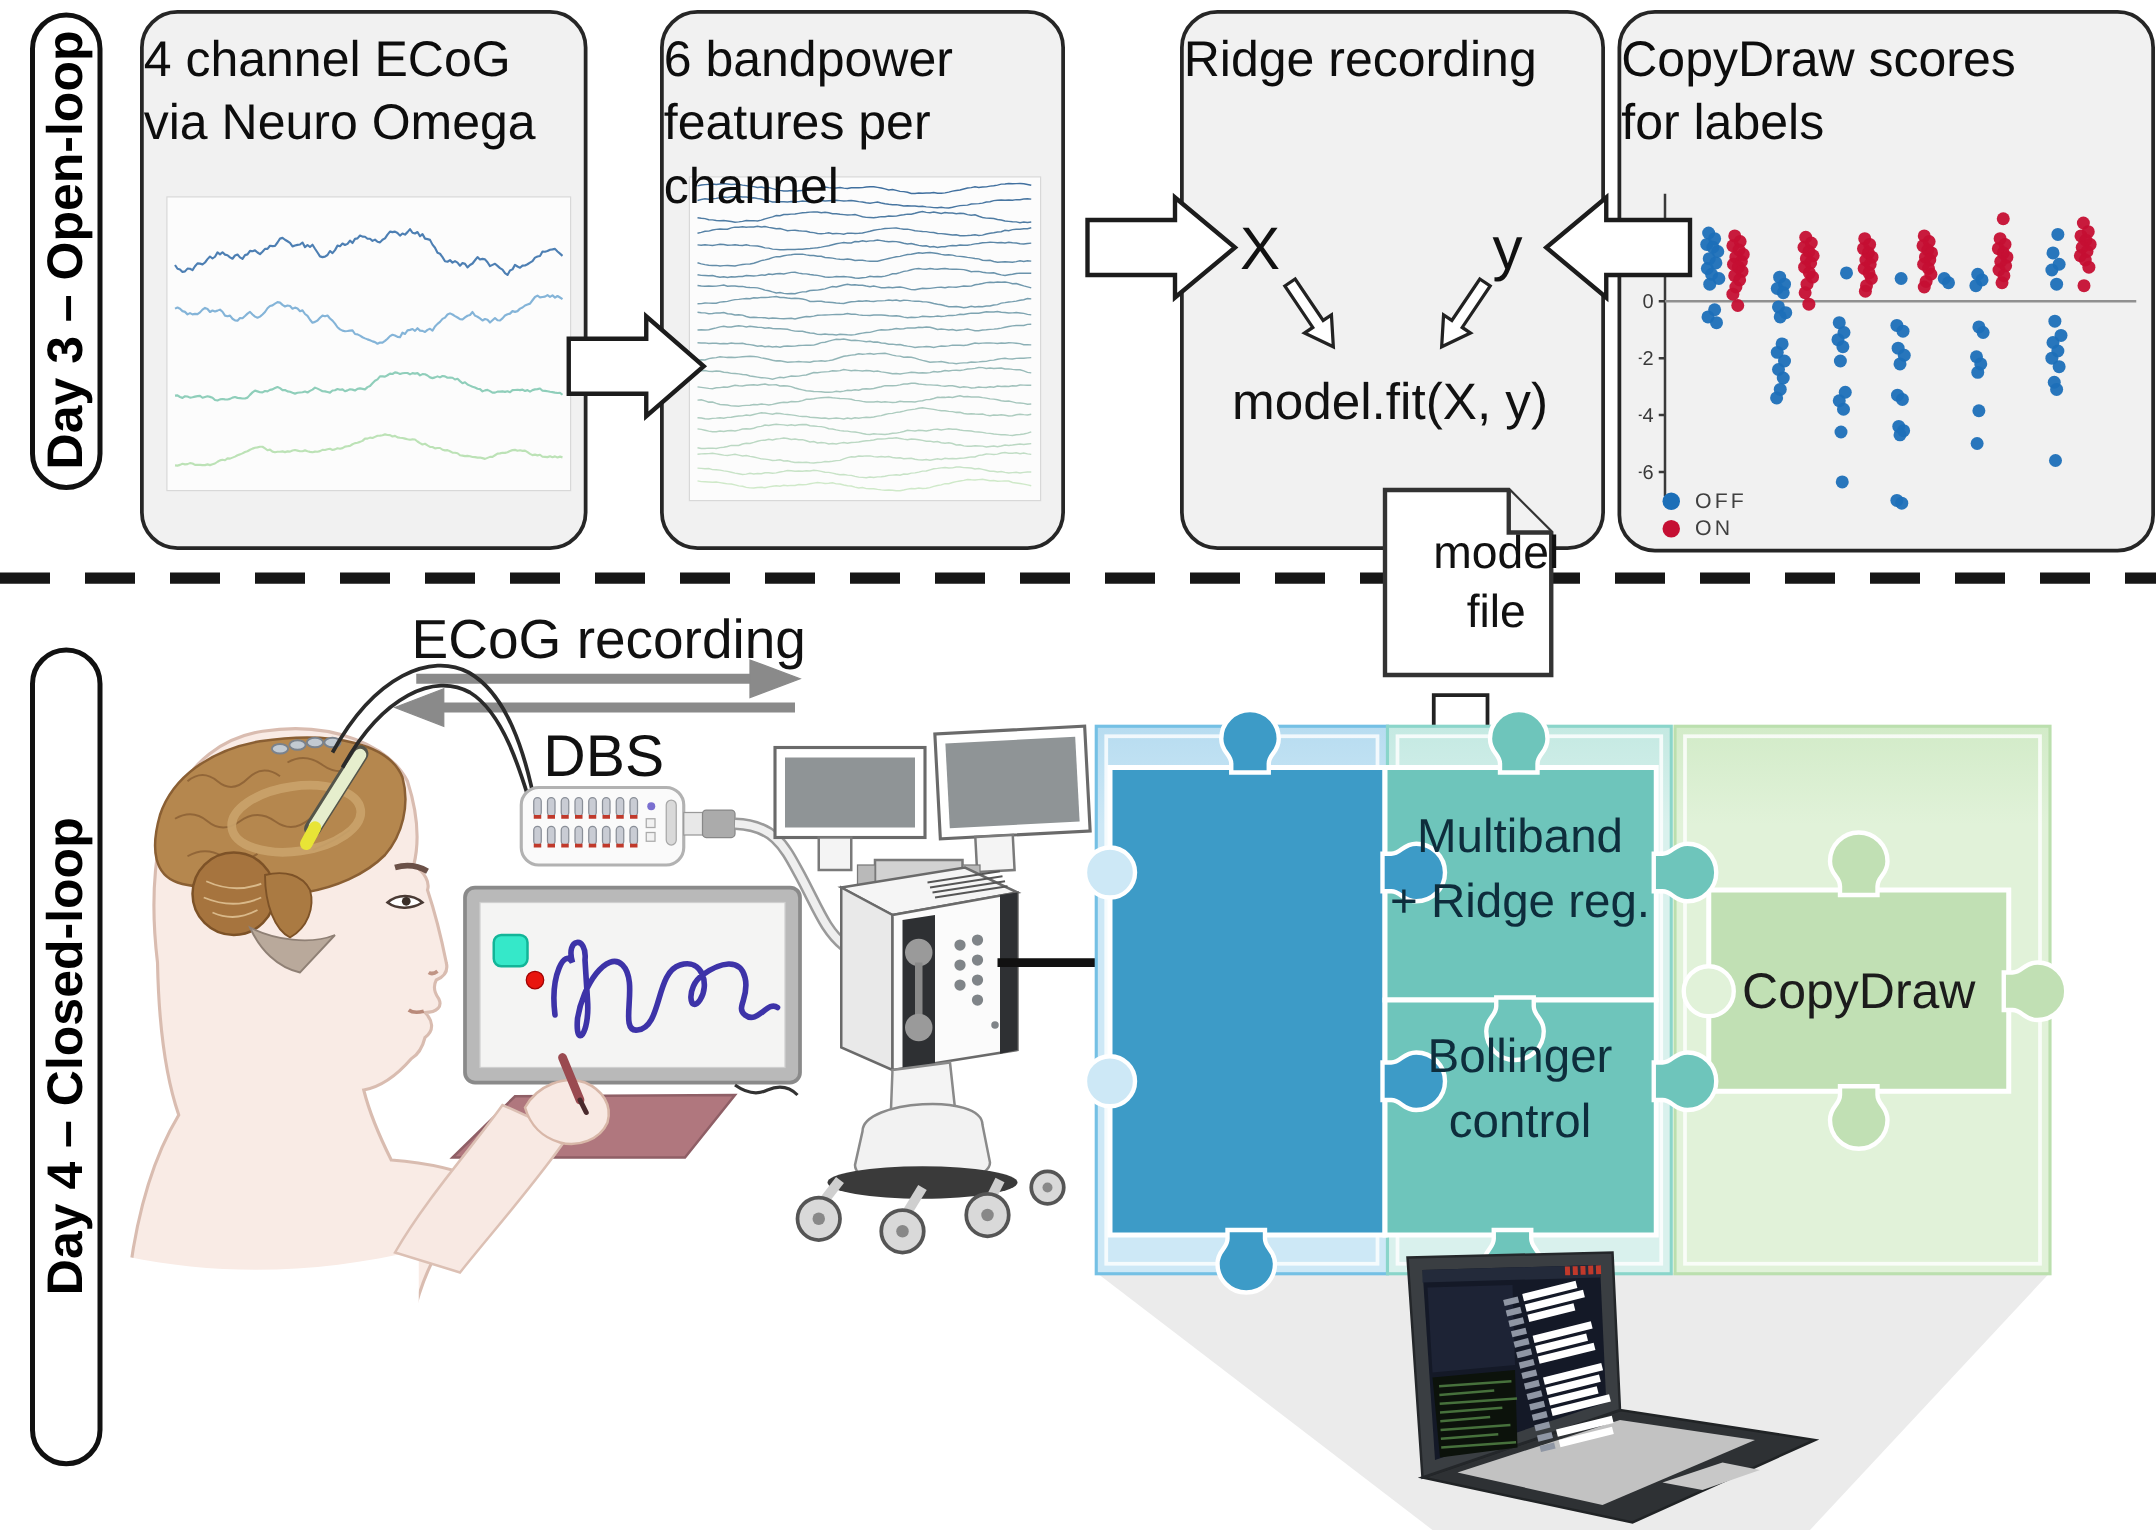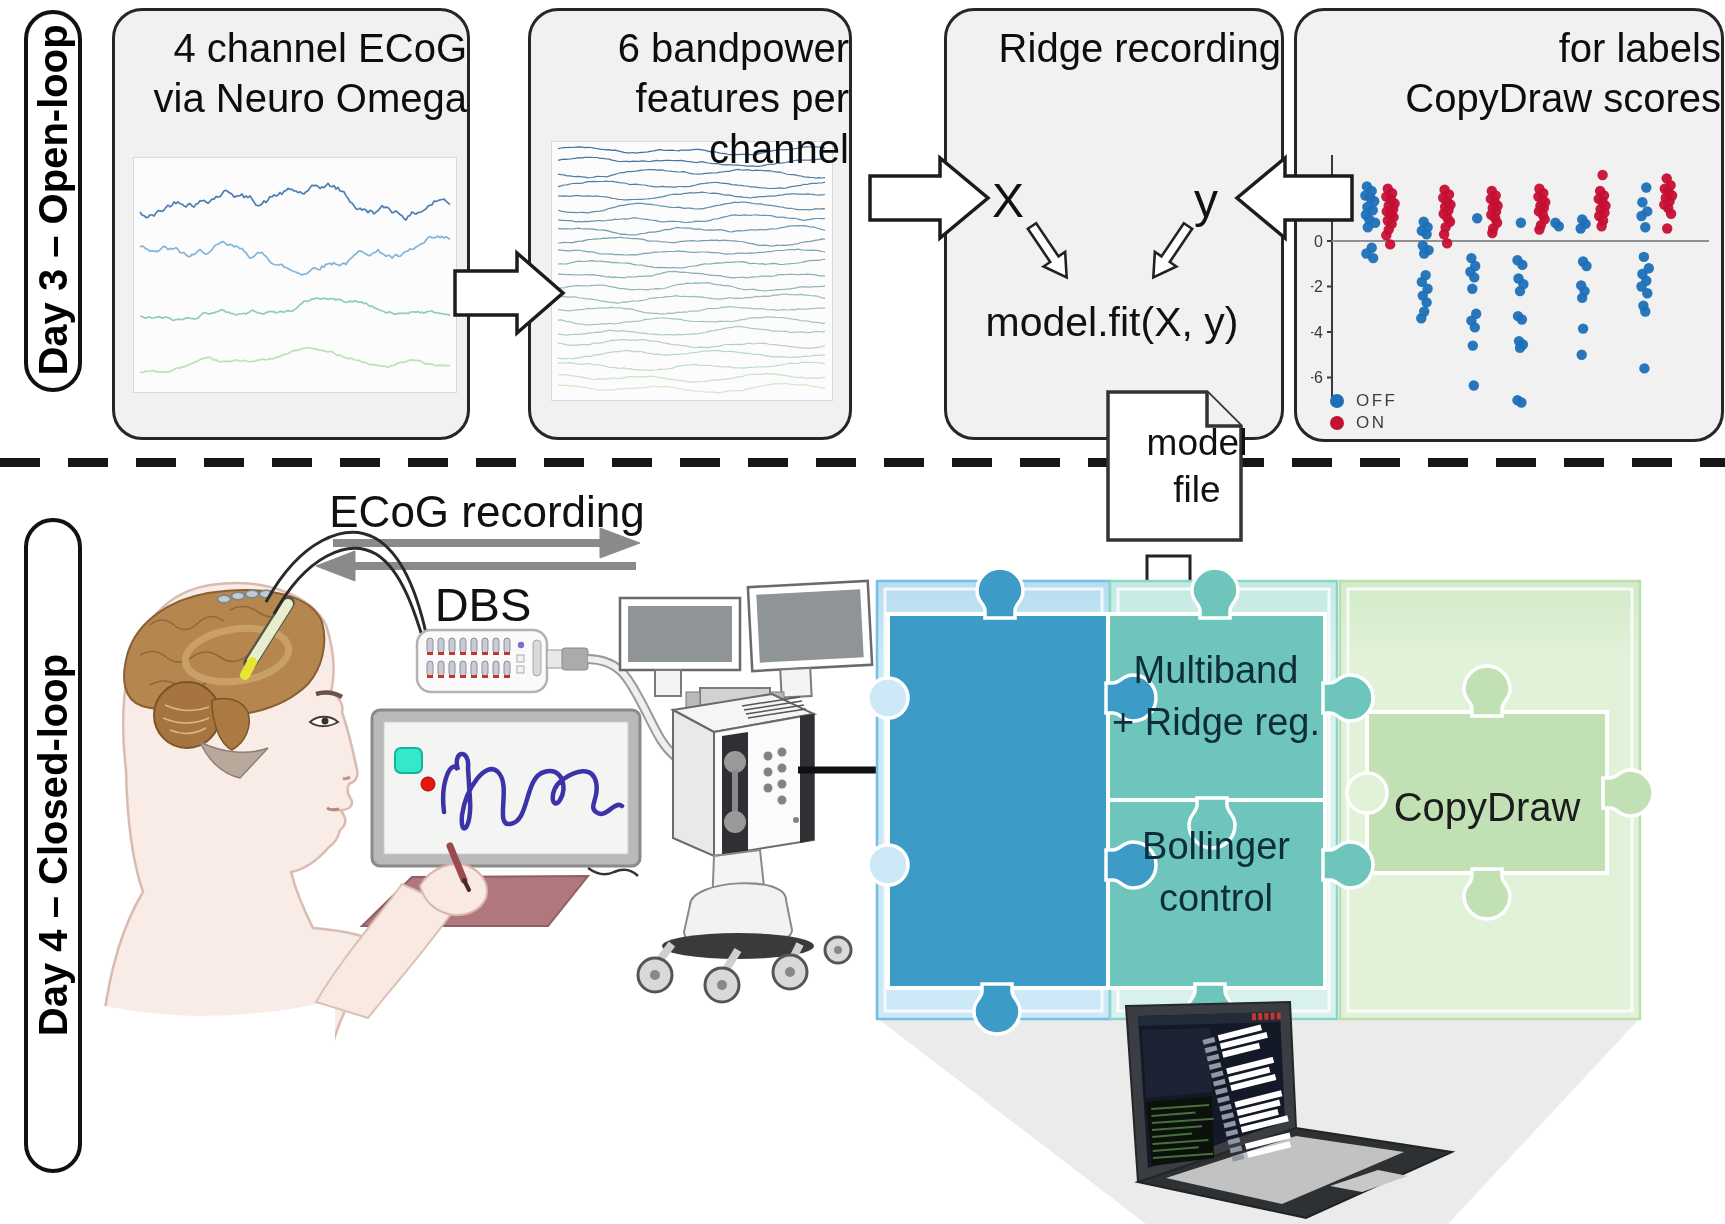--- a/index.html
+++ b/index.html
@@ -1,19 +1,19 @@
 <!DOCTYPE html>
 <html><head>
 <meta charset="utf-8">
 <style>
   html,body{margin:0;padding:0;background:#fff;}
   #fig{position:relative;width:1725px;height:1224px;background:#ffffff;overflow:hidden;
        font-family:"Liberation Sans",sans-serif;color:#111;}
   .panel{position:absolute;background:#f1f1f1;border:3px solid #262626;border-radius:30px;z-index:1;}
-  .panel-title{position:absolute;left:0;right:0;top:12px;text-align:right;font-size:40px;line-height:1.26;color:#0d0d0d;z-index:5;}
+  .panel-title{position:absolute;left:0;right:0;top:12px;text-align:left;font-size:40px;line-height:1.26;color:#0d0d0d;z-index:5;}
   .panel-art{position:absolute;background:#fcfcfc;border:1px solid #d8d8d8;}
   .pill{position:absolute;width:50px;border:4px solid #111;border-radius:30px;background:#fff;z-index:4;}
   .vlabel{position:absolute;transform:translate(-50%,-50%) rotate(-90deg);font-weight:bold;font-size:40px;
           white-space:nowrap;z-index:5;color:#000;}
   .lbl{position:absolute;transform:translate(-50%,-50%);white-space:nowrap;z-index:5;}
   .dashline{position:absolute;left:0;top:458px;width:1725px;height:9px;z-index:2;
             background:repeating-linear-gradient(90deg,#161616 0 40px,transparent 40px 68px);}
   #art{position:absolute;left:0;top:0;z-index:3;pointer-events:none;}
   svg text{font-family:"Liberation Sans",sans-serif;}
   .scatter-svg{position:absolute;left:14px;top:140px;z-index:2;}
@@ -82,22 +82,22 @@
 
   <div class="panel" style="left:944px;top:8px;width:334px;height:426px;">
     <div class="panel-title">Ridge recording</div>
   </div>
   <div class="lbl" style="left:1008px;top:200px;font-size:48px;">X</div>
   <div class="lbl" style="left:1206px;top:200px;font-size:48px;">y</div>
   <div class="lbl" style="left:1112px;top:322px;font-size:41px;">model.fit(X, y)</div>
 
   <div class="panel" style="left:1294px;top:8px;width:424px;height:428px;">
     <div class="panel-title">
+      <div>CopyDraw scores</div>
       <div>for labels</div>
-      <div>CopyDraw scores</div>
     </div>
     <svg id="scatter" class="scatter-svg" width="404" height="290">
         <line x1="21" y1="4" x2="21" y2="246" stroke="#3a3a3a" stroke-width="2"></line>
         <line x1="21" y1="90" x2="398" y2="90" stroke="#909090" stroke-width="2"></line>
         <line x1="16" y1="44.5" x2="21" y2="44.5" stroke="#3a3a3a" stroke-width="2"></line>
         <text x="12" y="50" text-anchor="end" font-size="16" fill="#3a3a3a">2</text>
         <line x1="16" y1="90" x2="21" y2="90" stroke="#3a3a3a" stroke-width="2"></line>
         <text x="12" y="95.5" text-anchor="end" font-size="16" fill="#3a3a3a">0</text>
         <line x1="16" y1="135.5" x2="21" y2="135.5" stroke="#3a3a3a" stroke-width="2"></line>
         <text x="12" y="141" text-anchor="end" font-size="16" fill="#3a3a3a">−2</text>
@@ -279,21 +279,21 @@
   <div class="lbl" style="left:483px;top:604px;font-size:47px;font-weight:400;">DBS</div>
 
   <div class="lbl puzzle-label" style="left:1216px;top:696px;">
     <div>Multiband</div>
       <div>+ Ridge reg.</div>
   </div>
   <div class="lbl puzzle-label" style="left:1216px;top:872px;">
     <div>Bollinger</div>
       <div>control</div>
   </div>
-  <div class="lbl puzzle-label" style="left:1487px;top:794px;font-size:40px;color:#1c1c1c;margin-top:14px;">CopyDraw</div>
+  <div class="lbl puzzle-label" style="left:1487px;top:794px;font-size:40px;color:#1c1c1c;">CopyDraw</div>
 
   <svg id="art" width="1725" height="1224" viewBox="0 0 1725 1224">
     <defs>
       <path id="tab" d="M -15 2 L -15 -5 C -15 -13 -23 -14 -23 -25 A 23 23 0 1 1 23 -25 C 23 -14 15 -13 15 -5 L 15 2 Z"></path>
       <linearGradient id="gBlueC" x1="0" y1="0" x2="0" y2="1">
         <stop offset="0" stop-color="#b7dcf0"></stop>
           <stop offset="0.18" stop-color="#cde8f6"></stop>
           <stop offset="1" stop-color="#cde8f6"></stop>
       </linearGradient>
       <linearGradient id="gTealC" x1="0" y1="0" x2="0" y2="1">

